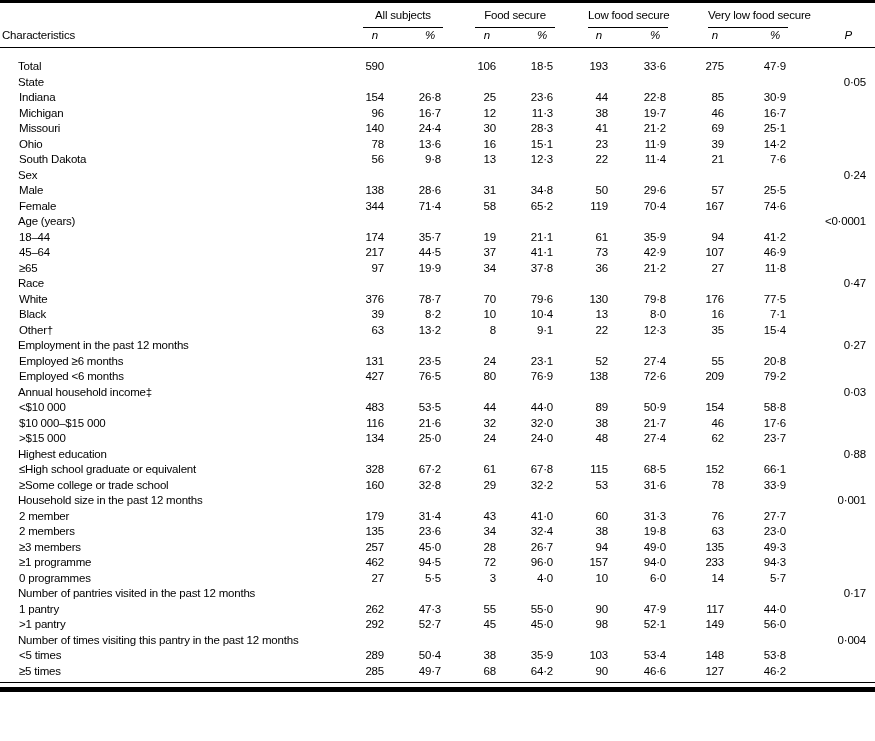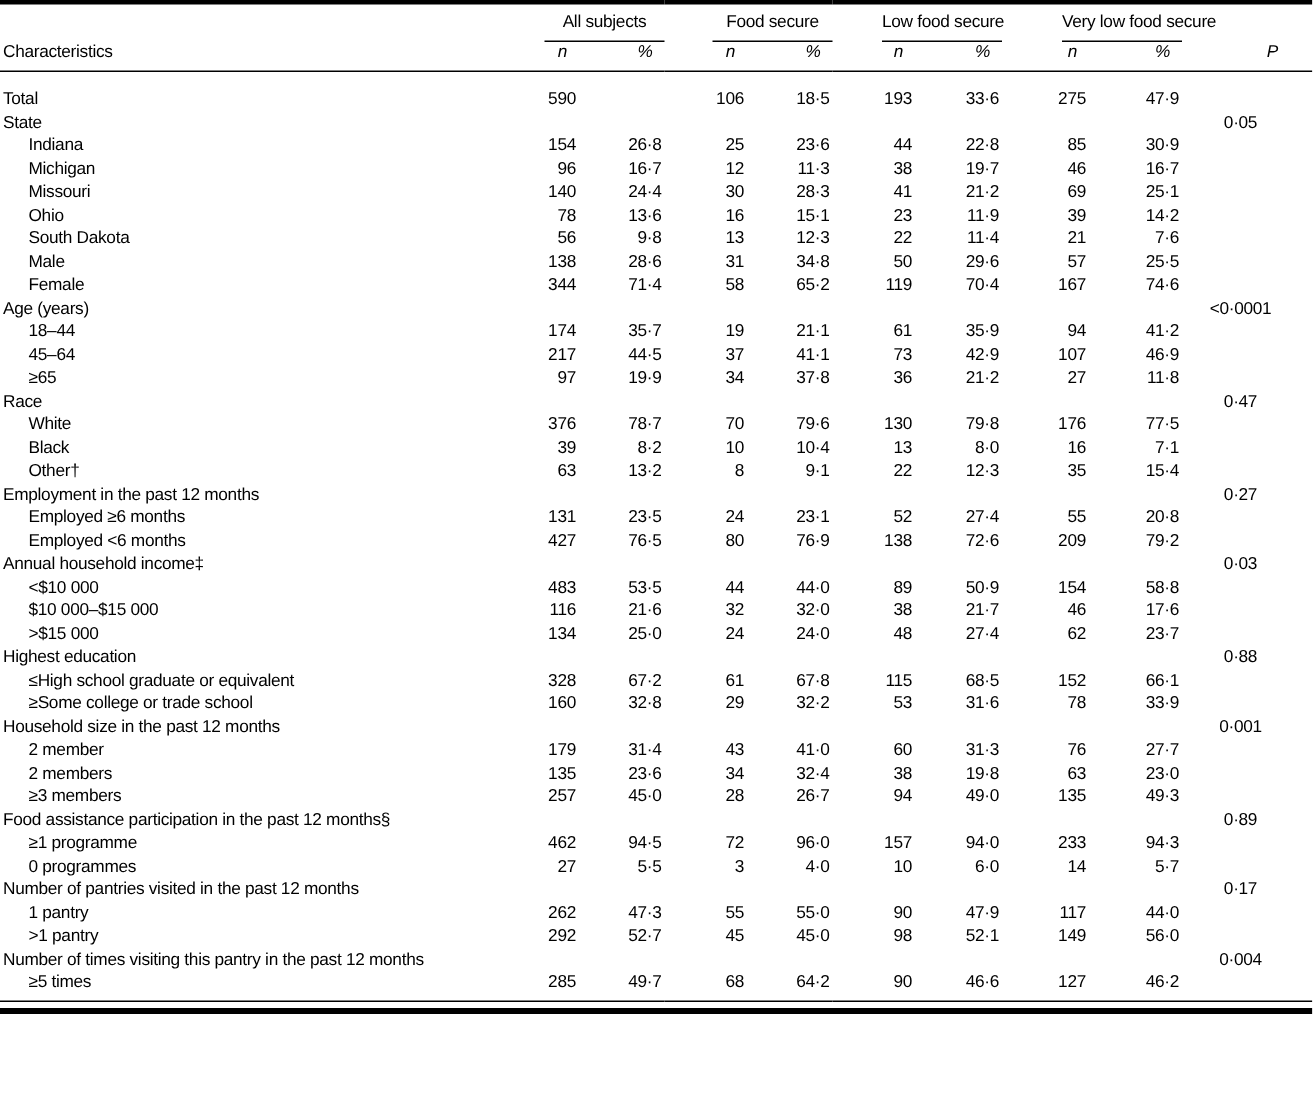--- a/index.html
+++ b/index.html
@@ -26,24 +26,24 @@
   thead th{vertical-align:bottom;}
   thead .row2 th{border-bottom:1.5px solid #000;padding-bottom:4px;}
   .char-h{text-align:left;padding-left:2px;}
   .group-h{padding-top:6px;}
   .group-box{
     width:80px;margin-left:auto;text-align:center;line-height:13.5px;
     padding-bottom:4px;border-bottom:1.5px solid #000;
   }
   .sub-h{text-align:right;padding-right:8px;font-style:italic;}
   .p-h{text-align:right;padding-right:23px;font-style:italic;}
-  td.label{text-align:left;padding-left:2px;overflow:hidden;}
+  td.label{text-align:left;padding-left:18px;overflow:hidden;}
   td.label.ind{padding-left:19px;}
   td.num{text-align:right;padding-right:2px;}
-  td.p{text-align:center;padding-right:9px;}
+  td.p{text-align:right;padding-right:9px;}
   tbody tr:first-child td{padding-top:11px;}
   tbody tr:last-child td{border-bottom:1px solid #000;padding-bottom:3px;}
   .bottom-bar{height:4.5px;background:#000;margin-top:4px;}
 </style>
 </head>
 <body>
 
 <div class="page">
   <table>
     <colgroup>
@@ -167,20 +167,32 @@
           <td class="num">9·8</td>
           <td class="num">13</td>
           <td class="num">12·3</td>
           <td class="num">22</td>
           <td class="num">11·4</td>
           <td class="num">21</td>
           <td class="num">7·6</td>
           <td class="p"></td>
         </tr>
         <tr>
+          <td class="label">Sex</td>
+          <td class="num"></td>
+          <td class="num"></td>
+          <td class="num"></td>
+          <td class="num"></td>
+          <td class="num"></td>
+          <td class="num"></td>
+          <td class="num"></td>
+          <td class="num"></td>
+          <td class="p">0·24</td>
+        </tr>
+        <tr>
           <td class="label ind">Male</td>
           <td class="num">138</td>
           <td class="num">28·6</td>
           <td class="num">31</td>
           <td class="num">34·8</td>
           <td class="num">50</td>
           <td class="num">29·6</td>
           <td class="num">57</td>
           <td class="num">25·5</td>
           <td class="p"></td>
@@ -455,32 +467,20 @@
           <td class="num">45·0</td>
           <td class="num">28</td>
           <td class="num">26·7</td>
           <td class="num">94</td>
           <td class="num">49·0</td>
           <td class="num">135</td>
           <td class="num">49·3</td>
           <td class="p"></td>
         </tr>
         <tr>
-          <td class="label">Food assistance participation in the past 12 months§</td>
-          <td class="num"></td>
-          <td class="num"></td>
-          <td class="num"></td>
-          <td class="num"></td>
-          <td class="num"></td>
-          <td class="num"></td>
-          <td class="num"></td>
-          <td class="num"></td>
-          <td class="p">0·89</td>
-        </tr>
-        <tr>
           <td class="label ind">≥1 programme</td>
           <td class="num">462</td>
           <td class="num">94·5</td>
           <td class="num">72</td>
           <td class="num">96·0</td>
           <td class="num">157</td>
           <td class="num">94·0</td>
           <td class="num">233</td>
           <td class="num">94·3</td>
           <td class="p"></td>
@@ -539,20 +539,32 @@
           <td class="num"></td>
           <td class="num"></td>
           <td class="num"></td>
           <td class="num"></td>
           <td class="num"></td>
           <td class="num"></td>
           <td class="num"></td>
           <td class="p">0·004</td>
         </tr>
         <tr>
+          <td class="label ind">&lt;5 times</td>
+          <td class="num">289</td>
+          <td class="num">50·4</td>
+          <td class="num">38</td>
+          <td class="num">35·9</td>
+          <td class="num">103</td>
+          <td class="num">53·4</td>
+          <td class="num">148</td>
+          <td class="num">53·8</td>
+          <td class="p"></td>
+        </tr>
+        <tr>
           <td class="label ind">≥5 times</td>
           <td class="num">285</td>
           <td class="num">49·7</td>
           <td class="num">68</td>
           <td class="num">64·2</td>
           <td class="num">90</td>
           <td class="num">46·6</td>
           <td class="num">127</td>
           <td class="num">46·2</td>
           <td class="p"></td>

